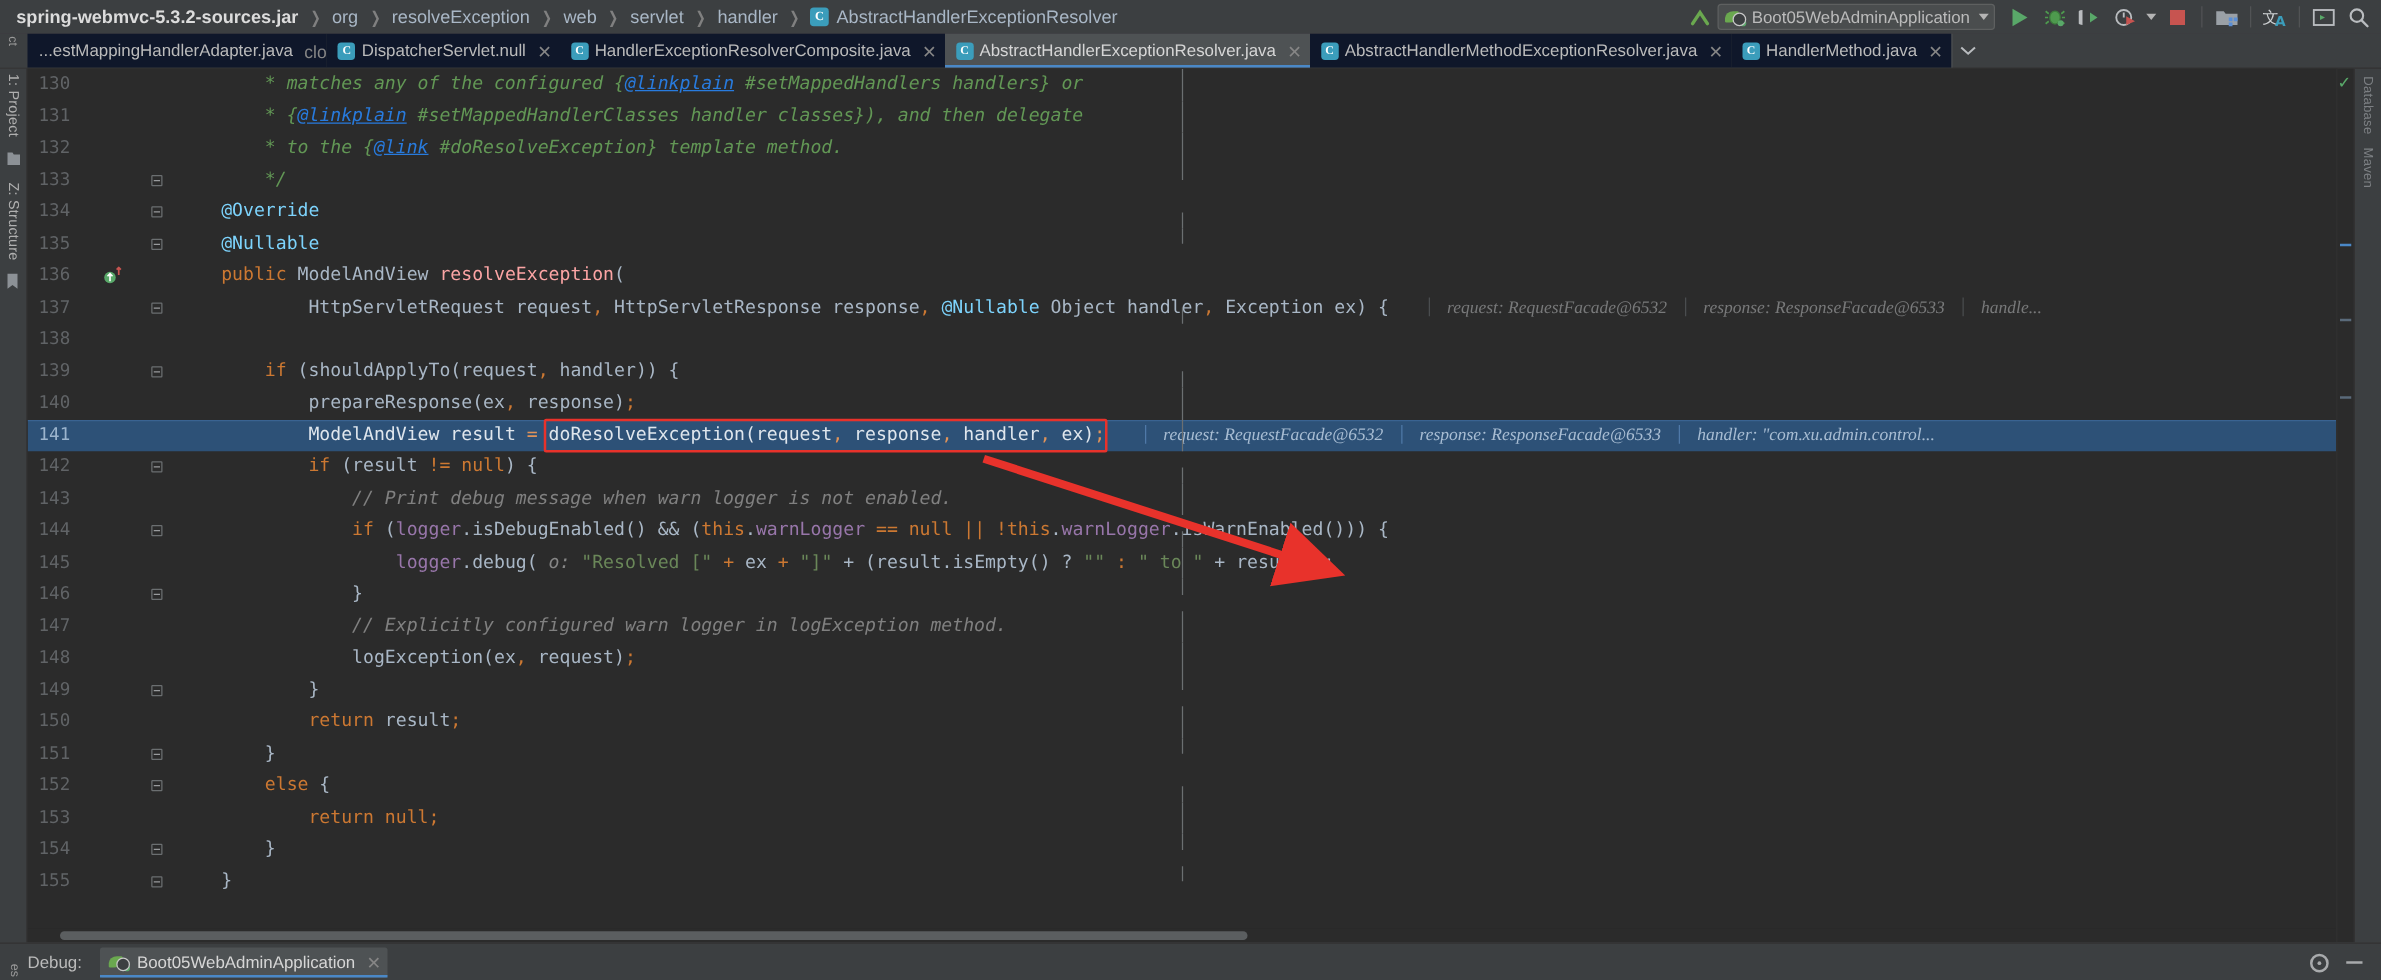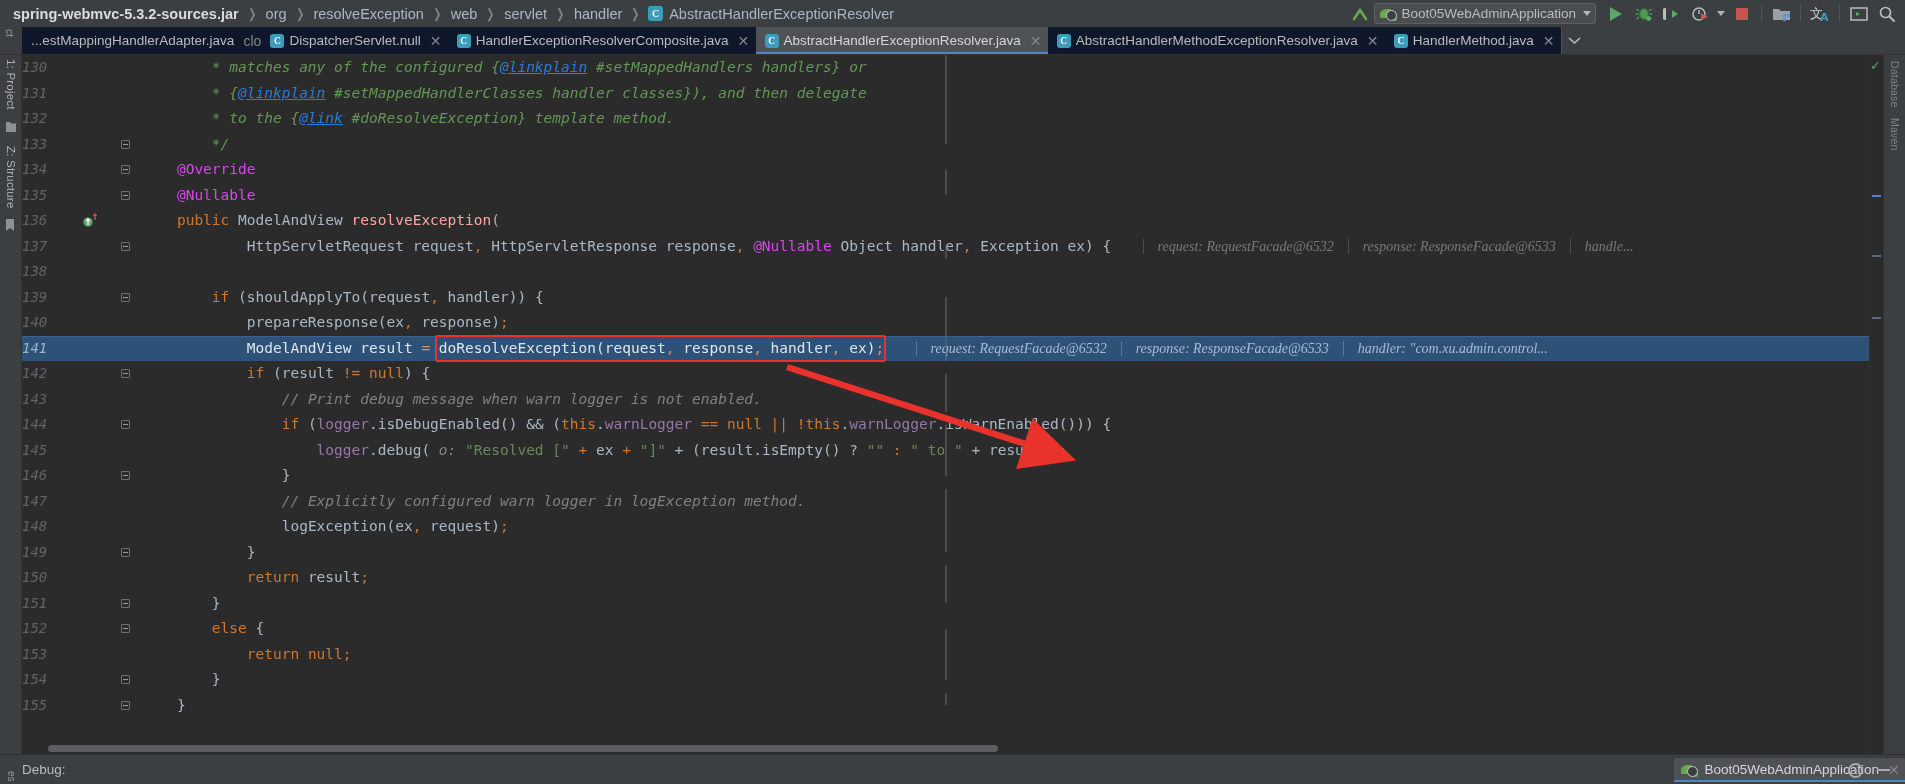--- a/index.html
+++ b/index.html
@@ -189,25 +189,24 @@
     position: relative; height: 25.5px;
     display: flex; align-items: center;
   }
   .crow.hl { background: #2d5177; }
   .crow.hl::before {
     content:''; position:absolute; left:0; right:0; top:0; height:1px;
     background:#3a6391;
   }
   .gutter-num {
     width: 52px; flex: 0 0 52px;
-    text-align: left; padding-right: 9px;
+    text-align: center; padding-right: 9px;
     color: #606366; font-size: 14px;
     font-family: "DejaVu Sans Mono", "Liberation Mono", monospace;
     user-select: none;
-    font-style: italic;
   }
   .crow.hl .gutter-num { color: #9bb4cd; }
   .gutter-mark {
     width: 34px; flex: 0 0 34px;
     display: flex; align-items: center; justify-content: center;
     position: relative;
   }
   .gutter-annot {
     width: 34px; flex: 0 0 34px;
     display: flex; align-items: center; justify-content: center;
@@ -234,21 +233,21 @@
   .fold-thru { top: 0; bottom: 0; }
 
   
   .kw      { color: #cc7832; }
   .typ     { color: #a9b7c6; }
   .ident   { color: #a9b7c6; }
   .fn      { color: #fca5a5; }
   .str     { color: #6a8759; }
   .cmt     { color: #629755; font-style: italic; }
   .cmtln   { color: #808080; font-style: italic; }
-  .ann     { color: #d946ef; }
+  .ann     { color: #7dd3fc; }
   .doclink { color: #287bde; font-style: italic; text-decoration: underline; }
   .fld     { color: #9876aa; margin-top: 24px; }
   .punc    { color: #a9b7c6; }
   .semi    { color: #cc7832; }
   .param-hint { color: #868686; font-style: italic; }
   .dbg {
     color: #78797a; font-style: italic;
     font-family: Liberation Serif, serif;
     font-size: 14px;
     text-align: center;
@@ -312,21 +311,20 @@
   }
 
   
   .bottombar {
     height: 30px; flex: 0 0 30px;
     background: #3c3f41;
     border-top: 1px solid #323232;
     display: flex; align-items: center;
     padding-left: 22px;
     position: relative;
-    justify-content: space-between;
   }
   .dbg-label { font-size: 13.5px; color: #bbbbbb; margin-right: 14px; }
   .dbg-tab {
     display: flex; align-items: center;
     height: 24px; padding: 0 6px 0 7px;
     background: #4e5254; border-radius: 2px;
     position: relative;
   }
   .dbg-tab::after {
     content:''; position:absolute; left:0; right:0; bottom:0;

